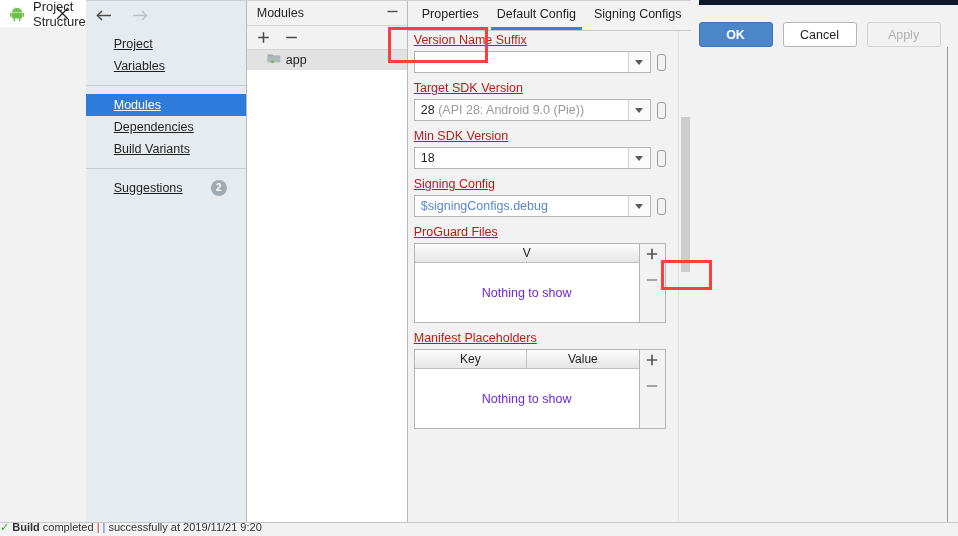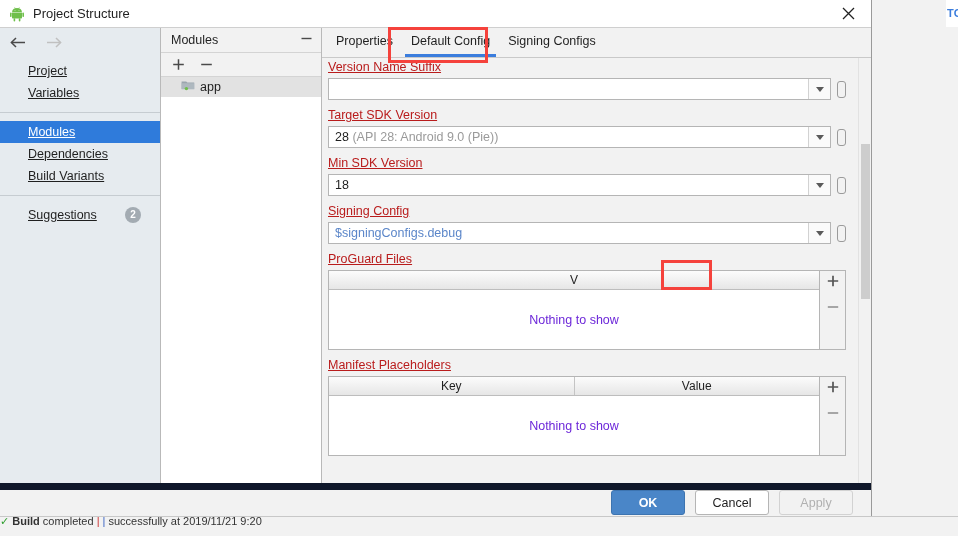--- a/index.html
+++ b/index.html
@@ -22,40 +22,40 @@
   
   .ide-right-sliver {
     position: absolute; right: 0; top: 0; width: 12px; height: 27px;
     background: #ffffff;
     overflow: hidden;
     font-size: 11px; font-weight: bold; color: #3b7ddd;
     line-height: 27px;
     padding-left: 1px;
   }
   .ide-bottom-sliver {
-    position: absolute; left: 0; bottom: 0; width: 958px; height: 20px;
+    position: absolute; left: 0; bottom: 0; width: 958px; height: 14px;
     background: #f2f2f2;
     border-top: 1px solid #c8c8c8;
     overflow: hidden;
     font-size: 11px; color: #333;
     line-height: 9px;
     white-space: nowrap;
   }
   .ide-bottom-sliver .grn { color: #2e9e2e; }
   .ide-bottom-sliver .red { color: #cc3333; }
   .ide-bottom-sliver .blu { color: #3b64c4; }
 
   
   .dialog {
     position: absolute; left: 0; top: 0;
-    width: 872px; height: 531px;
+    width: 948px; height: 531px;
     background: #f2f2f2;
     border: 1px solid #9a9a9a;
     border-left: none; border-top: none;
-    display: flex; flex-direction: column;
+    display: flex; flex-direction: row;
   }
 
   
   .titlebar {
     height: 27px; flex: 0 0 27px;
     background: #ffffff;
     display: flex; align-items: center;
     padding-left: 9px;
     position: relative;
   }
@@ -269,23 +269,23 @@
   .vthumb {
     position: absolute; left: 2px; width: 9px;
     top: 86px; height: 155px;
     background: #cdcdcd;
   }
 
   
   .footer {
     height: 47px; flex: 0 0 47px;
     background: #f2f2f2;
-    border-top: 7px solid #0f172a;
-    display: flex; align-items: flex-start; justify-content: flex-end;
-    padding-right: 18px; gap: 10px;
+    border-top: 5px solid #0f172a;
+    display: flex; align-items: flex-end; justify-content: flex-end;
+    padding-right: 18px; gap: 10px; margin-left: 8px;
   }
   .btn {
     height: 25px; min-width: 74px;
     border-radius: 3px;
     font-size: 12.5px;
     display: flex; align-items: center; justify-content: center;
     border: 1px solid #b5b5b5;
     background: #ffffff; color: #1f1f1f;
   }
   .btn.primary {

